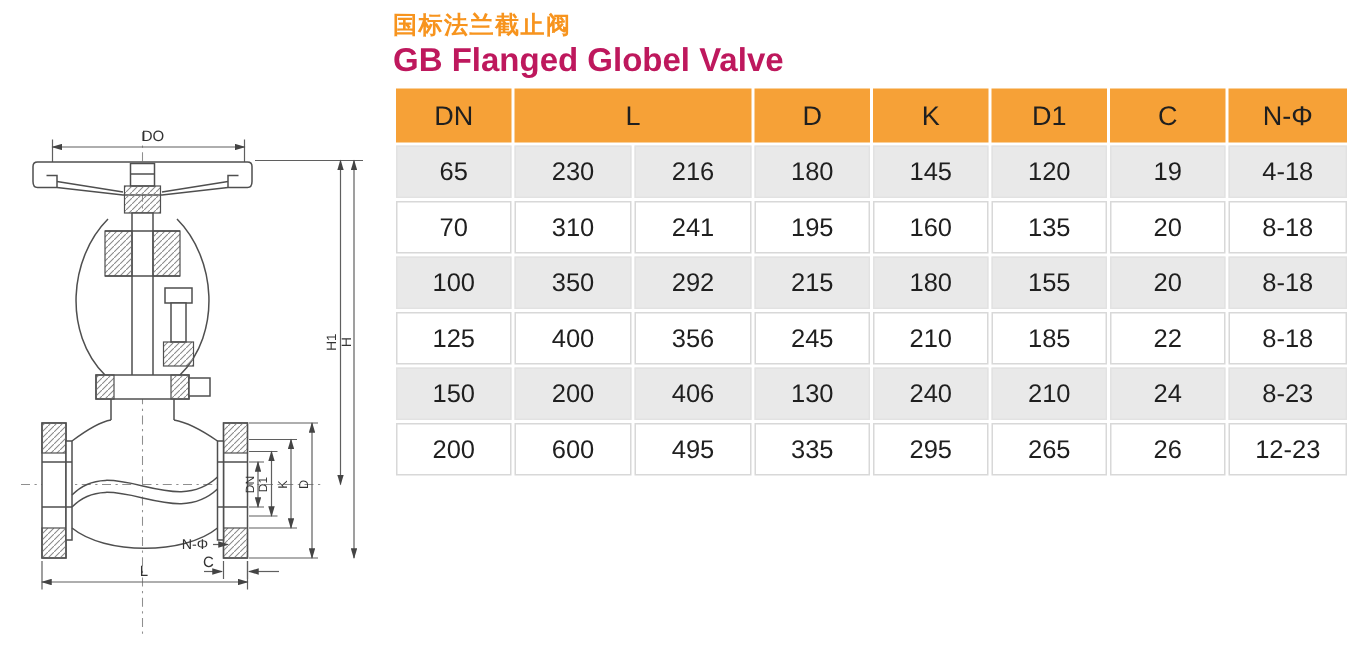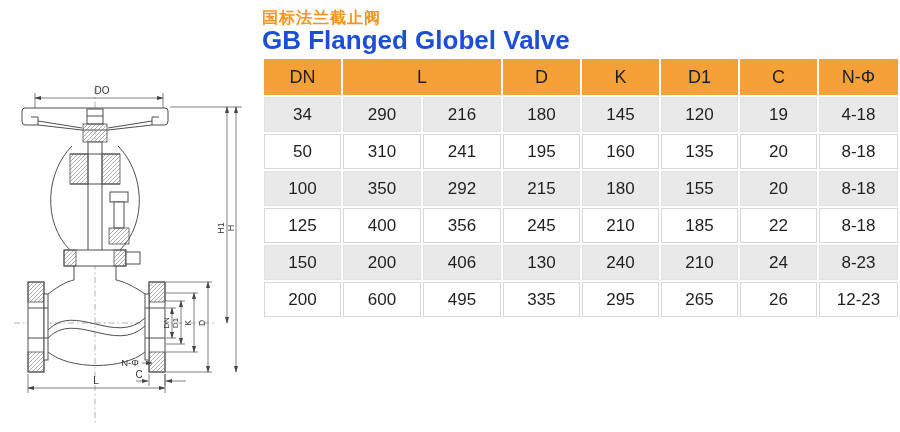--- a/index.html
+++ b/index.html
@@ -3,21 +3,21 @@
 <meta charset="utf-8">
 <style>
   * { margin:0; padding:0; box-sizing:border-box; }
   html,body { width:900px; height:432px; background:#fff; overflow:hidden;
               font-family:"Liberation Sans","DejaVu Sans",sans-serif; }
   .page { position:relative; width:716px; height:432px; background:#fff; }
 
   
   .title-block { position:absolute; left:262px; top:7px; }
   .title-zh { font-size:16px; font-weight:bold; color:#F7941E; line-height:21px; letter-spacing:1px; }
-  .title-en { font-size:26px; font-weight:bold; color:#1d4ed8; line-height:24px; }
+  .title-en { font-size:22px; font-weight:bold; color:#be185d; line-height:24px; }
 
   
   .spec-table { position:absolute; left:262px; top:57px; width:638px;
                 border-collapse:separate; border-spacing:2px; table-layout:fixed;
                 font-size:17px; color:#1f1f1f; }
   .spec-table th { background:#F6A137; height:36px; font-weight:normal;
                    text-align:center; vertical-align:middle; font-size:18px; }
   .spec-table td { background:#fff; border:1px solid #d8d8d8; height:35px;
                    text-align:center; vertical-align:middle; }
   .spec-table tbody tr:nth-child(odd) td { background:#E9E9E9; border-color:#e2e2e2; }
@@ -58,31 +58,31 @@
         <th colspan="2">L</th>
         <th>D</th>
         <th>K</th>
         <th>D1</th>
         <th>C</th>
         <th>N-Φ</th>
       </tr>
     </thead>
     <tbody>
         <tr>
-          <td>34</td>
-          <td>290</td>
+          <td>65</td>
+          <td>230</td>
           <td>216</td>
           <td>180</td>
           <td>145</td>
           <td>120</td>
           <td>19</td>
           <td>4-18</td>
         </tr>
         <tr>
-          <td>50</td>
+          <td>70</td>
           <td>310</td>
           <td>241</td>
           <td>195</td>
           <td>160</td>
           <td>135</td>
           <td>20</td>
           <td>8-18</td>
         </tr>
         <tr>
           <td>100</td>

